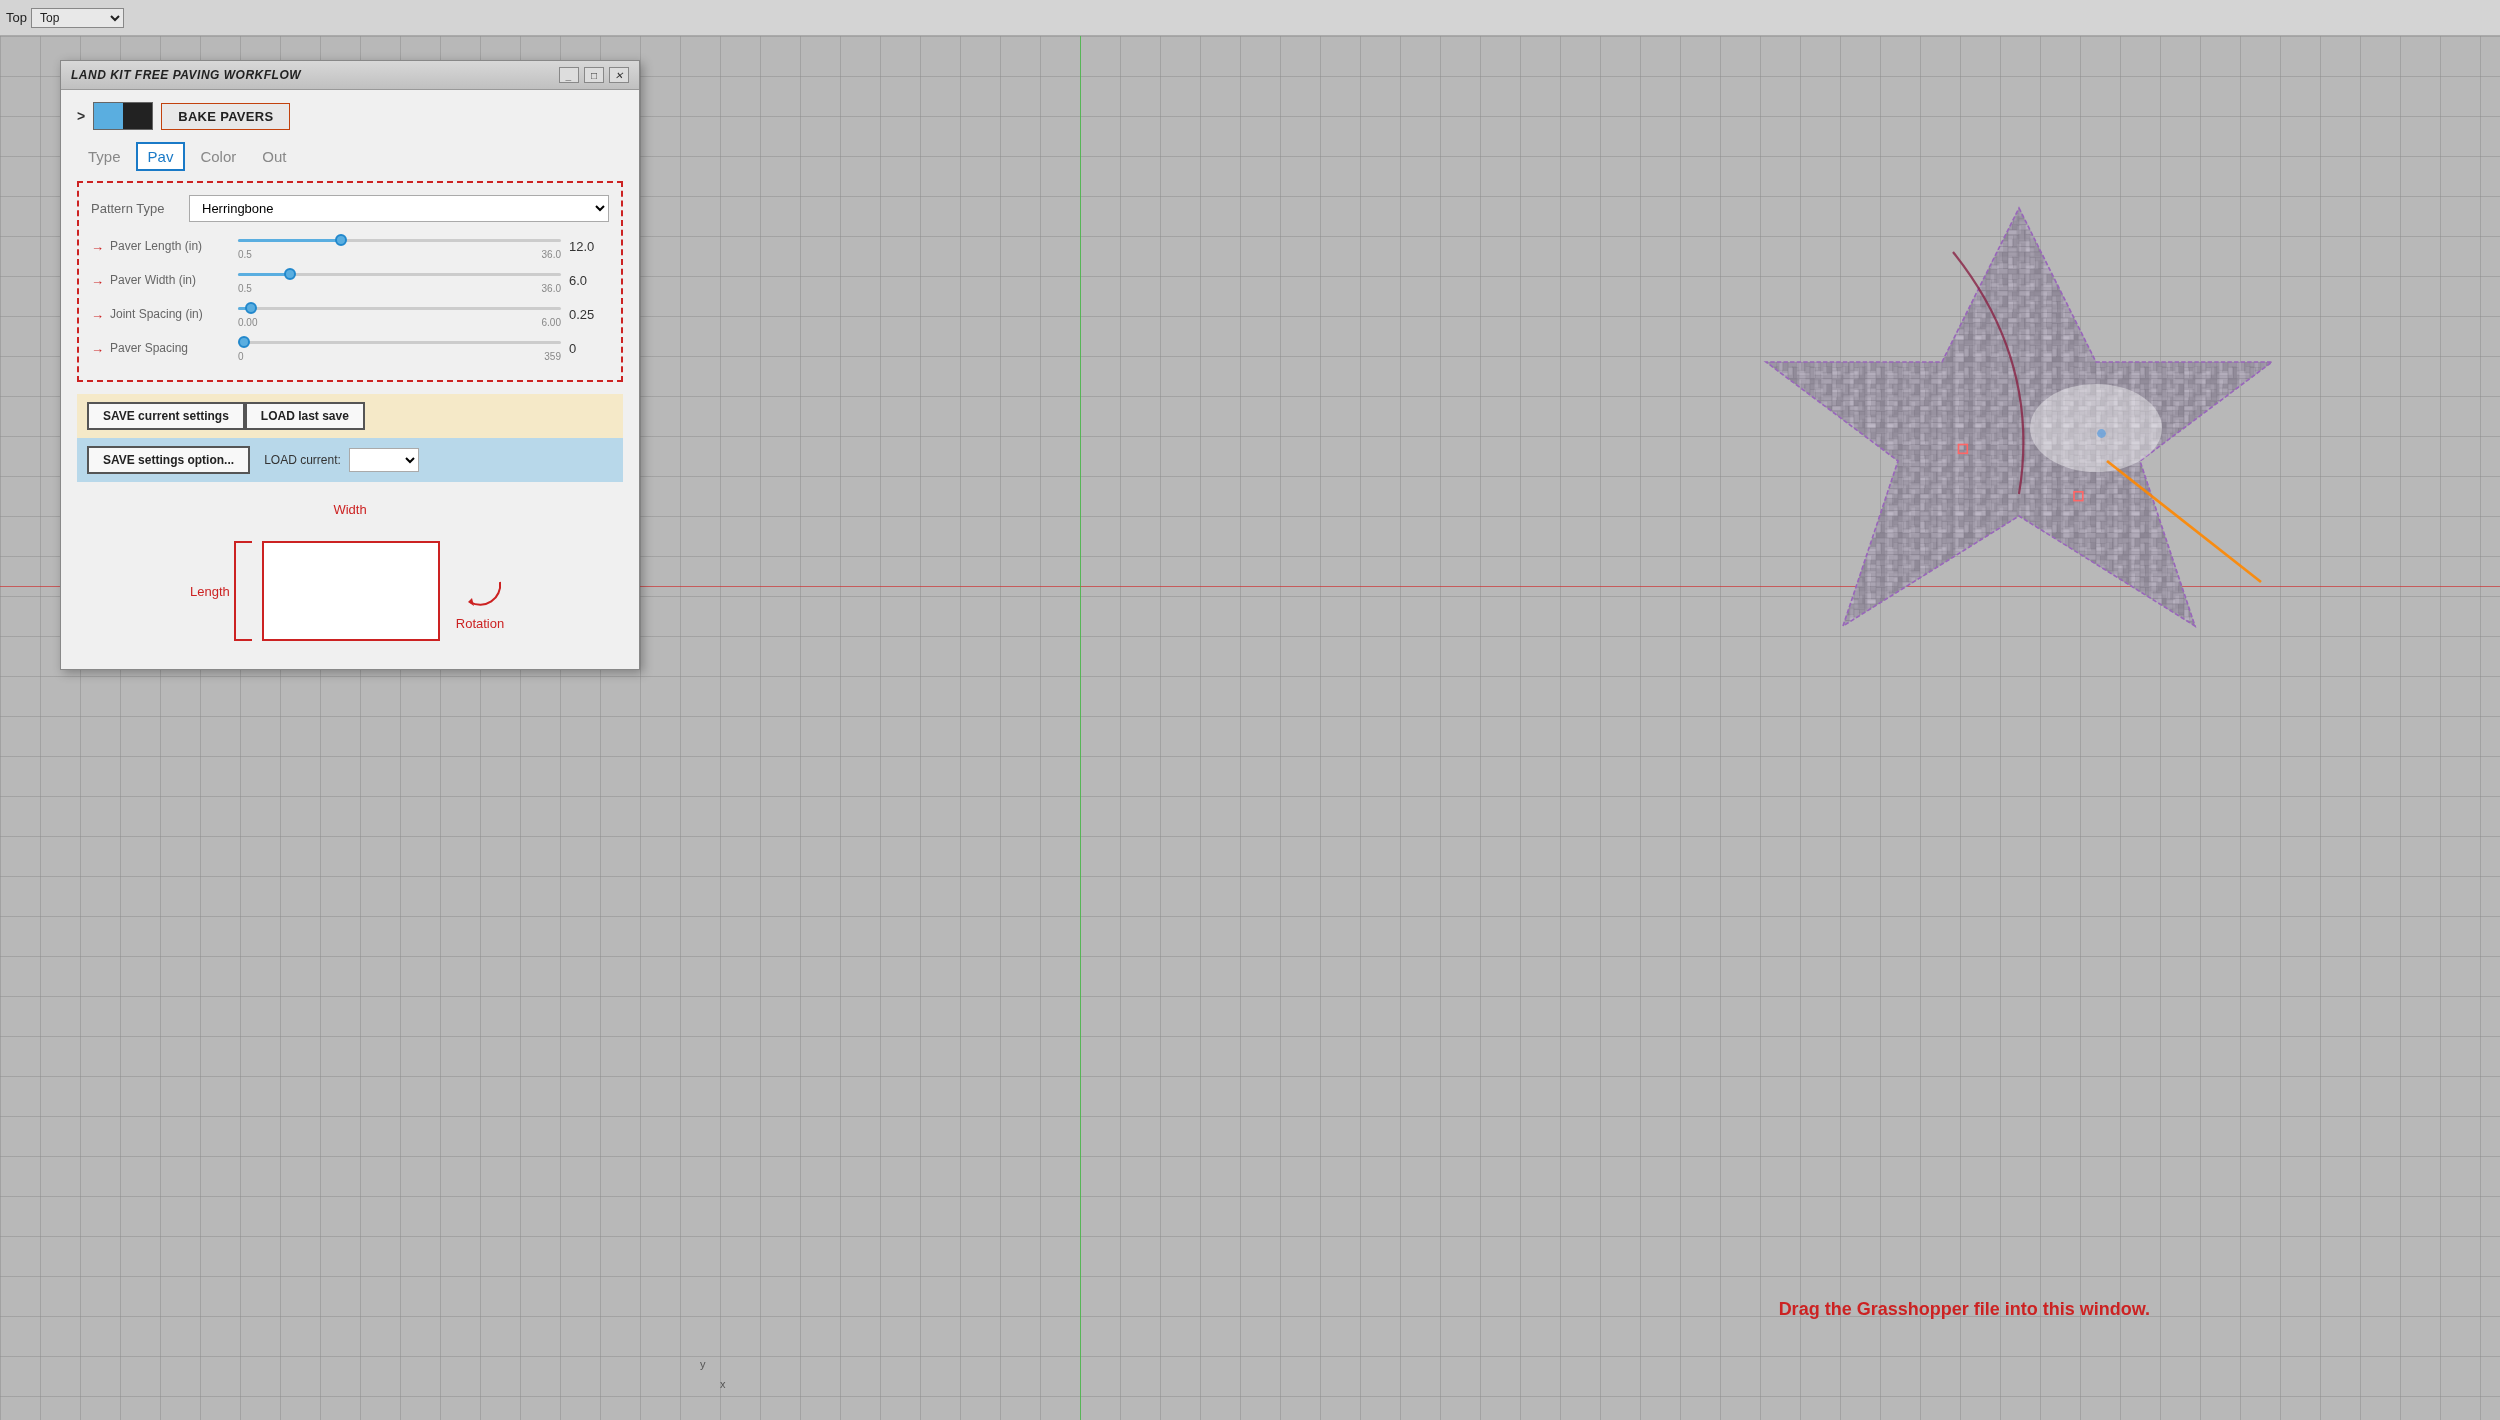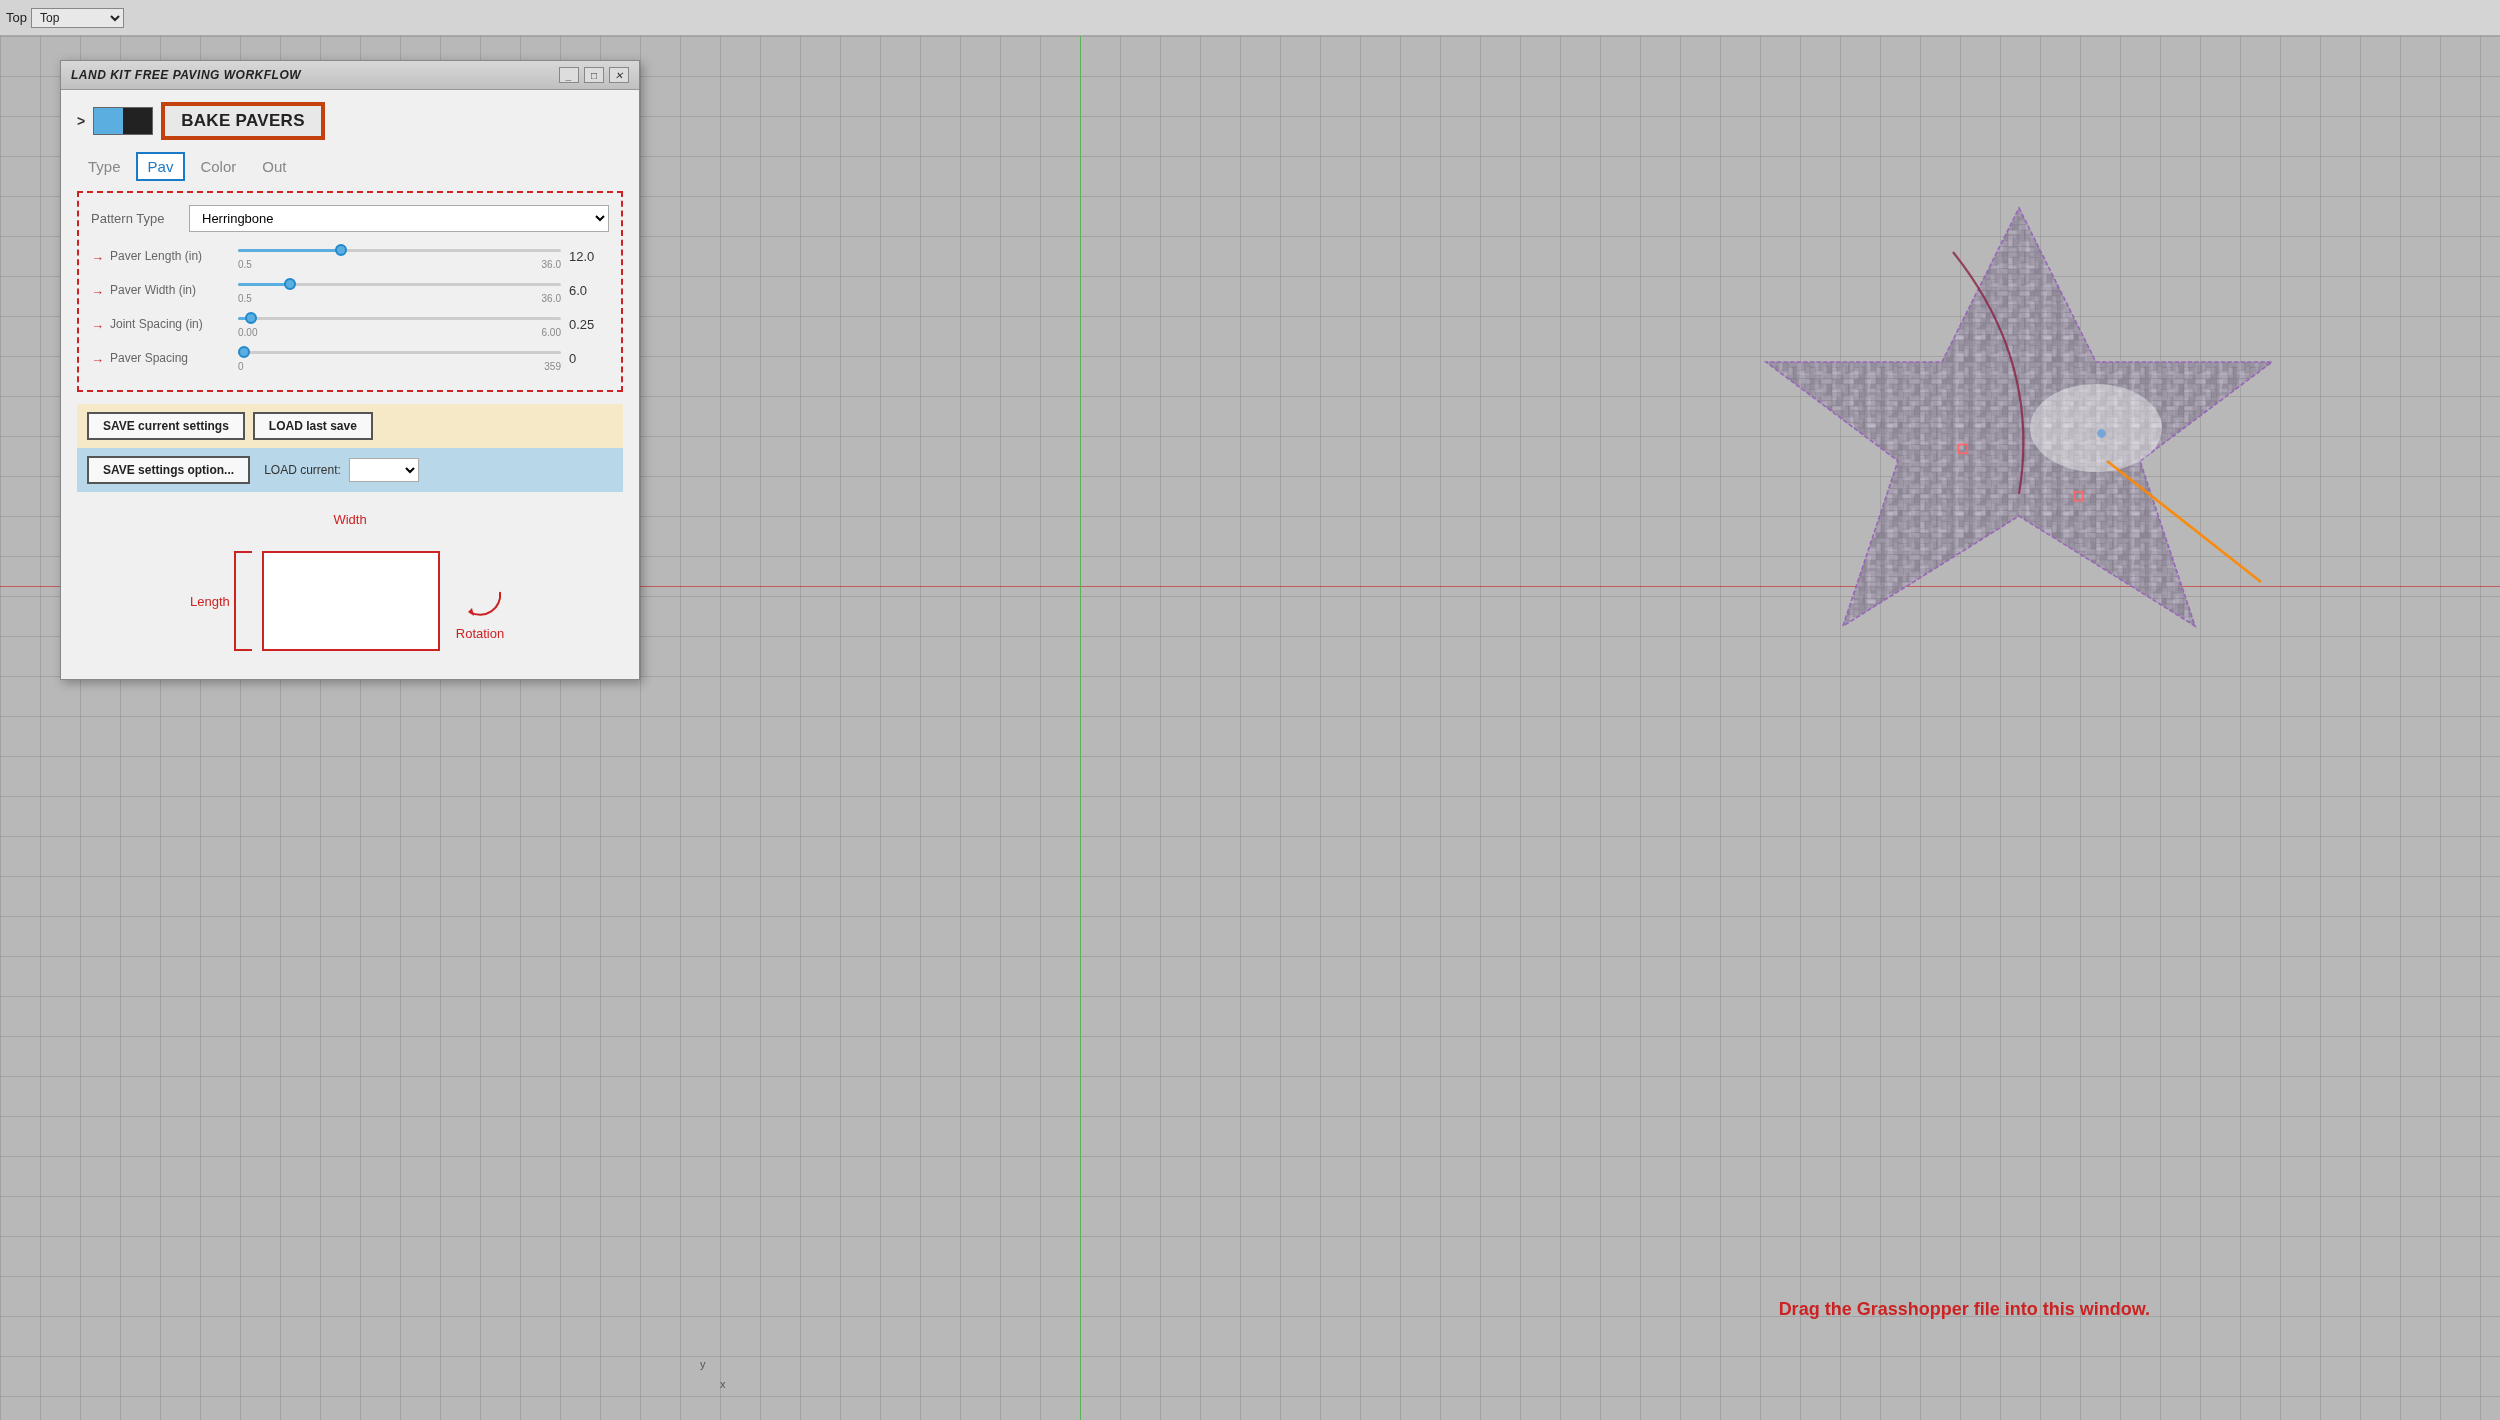--- a/index.html
+++ b/index.html
@@ -148,23 +148,23 @@
     }
     #color-swatch {
       width: 60px;
       height: 28px;
       background: linear-gradient(to right, #5aaee0 0%, #5aaee0 50%, #222 50%, #222 100%);
       border: 1px solid #666;
       cursor: pointer;
     }
     #bake-button {
       background: #e8e8e8;
-      border: 4px solid #c2410c;
+      border: 1px solid #c2410c;
       padding: 5px 16px;
-      font-size: 17px;
+      font-size: 13px;
       font-weight: bold;
       color: #222;
       cursor: pointer;
       letter-spacing: 0.3px;
     }
 
     
     #tabs-row {
       display: flex;
       gap: 4px;
@@ -284,21 +284,20 @@
     }
 
     
     #save-load-section {
       margin-bottom: 10px;
     }
     #save-load-row1 {
       background: #f5e9c8;
       padding: 8px 10px;
       display: flex;
-      gap: 8px;
       align-items: center;
     }
     #save-load-row2 {
       background: #b8d8ea;
       padding: 8px 10px;
       display: flex;
       gap: 8px;
       align-items: center;
     }
     .action-btn {

